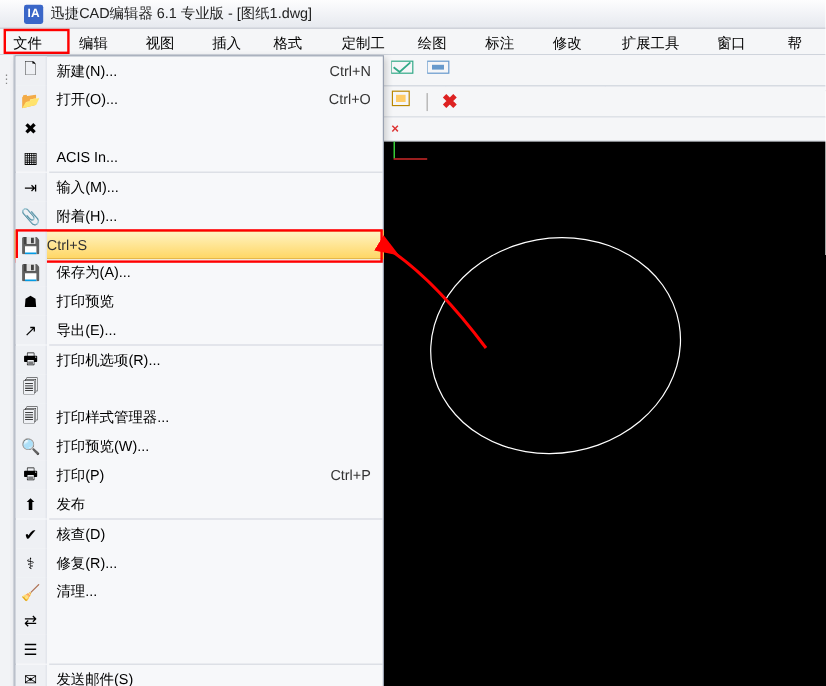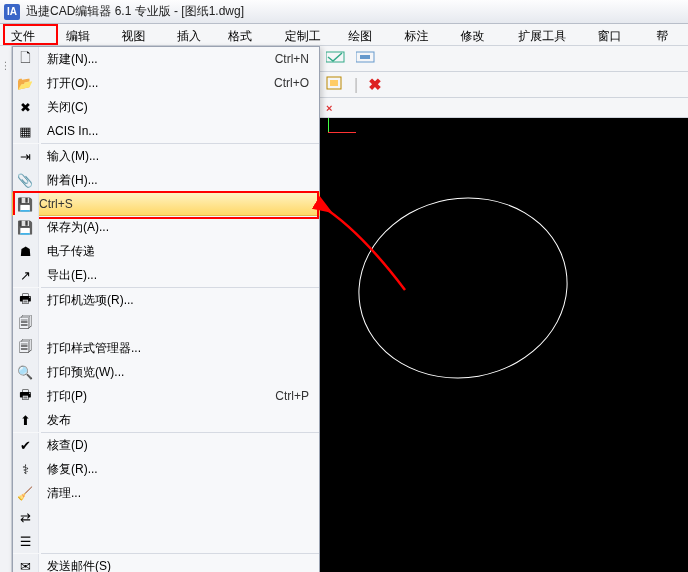--- a/index.html
+++ b/index.html
@@ -1,17 +1,17 @@
 <!DOCTYPE html>
 <html><head>
 <meta charset="utf-8">
 <style>
   * { box-sizing: border-box; margin: 0; padding: 0; font-family: "Microsoft YaHei", "SimSun", sans-serif; }
   body { width: 688px; height: 572px; background: #fff; overflow: hidden; position: relative; }
-  .titlebar { height: 24px; background: linear-gradient(#fdfdfe,#e6e9ef); border-bottom: 1px solid #b8bec9; display: flex; align-items: center; padding-left: 4px; font-size: 12px; color: #222; }
+  .titlebar { height: 24px; background: linear-gradient(#fdfdfe,#e6e9ef); border-bottom: 1px solid #b8bec9; display: flex; align-items: center; padding-left: 20px; font-size: 12px; color: #222; }
   .titlebar .app-icon { width: 16px; height: 16px; background: #3a66c8; color: #fff; display: inline-flex; align-items: center; justify-content: center; font-size: 10px; font-weight: bold; margin-right: 6px; border-radius: 2px; }
   .menubar { height: 22px; background: #f5f6f8; border-bottom: 1px solid #cfd4dc; display: flex; align-items: stretch; font-size: 12px; padding-left: 3px; }
   .menubar .menu { padding: 4px 8px; cursor: default; }
   .menubar .menu.active-box { border: 2px solid #f00; padding: 2px 6px; }
   .toolbar1 { height: 30px; background: #f5f6f8; border-bottom: 1px solid #cfd4dc; display: flex; align-items: center; padding-left: 320px; gap: 6px; position: relative; }
   .toolbar1 .ticon { width: 18px; height: 18px; display: inline-flex; align-items: center; justify-content: center; font-size: 13px; }
   .toolbar1 .sep { width: 1px; height: 22px; background: #cfd4dc; margin: 0 3px; }
   .toolbar1 .textA { font-weight: bold; font-size: 15px; }
   .stylebox { margin-left: 4px; font-size: 12px; border: 1px solid #bbb; background: #fff; padding: 1px 4px; }
   .leftstrip { position: absolute; left: 0; top: 46px; width: 12px; bottom: 0; background: #f2f3f6; border-right: 1px solid #cfd4dc; }
@@ -85,21 +85,20 @@
       <span class="lbl">新建(N)...</span>
       <span class="shortcut">Ctrl+N</span>
     </div>
     <div class="row">
       <span class="icn">📂</span>
       <span class="lbl">打开(O)...</span>
       <span class="shortcut">Ctrl+O</span>
     </div>
     <div class="row">
       <span class="icn">✖</span>
-      <span class="lbl">关闭(C)</span>
       <span class="shortcut"></span>
     </div>
     <div class="row">
       <span class="icn">▦</span>
       <span class="lbl">ACIS In...</span>
       <span class="shortcut"></span>
     </div>
     <div class="divider"></div>
     <div class="row">
       <span class="icn">⇥</span>
@@ -117,21 +116,21 @@
       <span class="shortcut">Ctrl+S</span>
       <div class="redbox" style="top: -2px;"></div>
     </div>
     <div class="row">
       <span class="icn">💾</span>
       <span class="lbl">保存为(A)...</span>
       <span class="shortcut"></span>
     </div>
     <div class="row">
       <span class="icn">☗</span>
-      <span class="lbl">电子传递</span>
+      <span class="lbl">打印预览</span>
       <span class="shortcut"></span>
     </div>
     <div class="row">
       <span class="icn">↗</span>
       <span class="lbl">导出(E)...</span>
       <span class="shortcut"></span>
     </div>
     <div class="divider"></div>
     <div class="row">
       <span class="icn">🖶</span>

